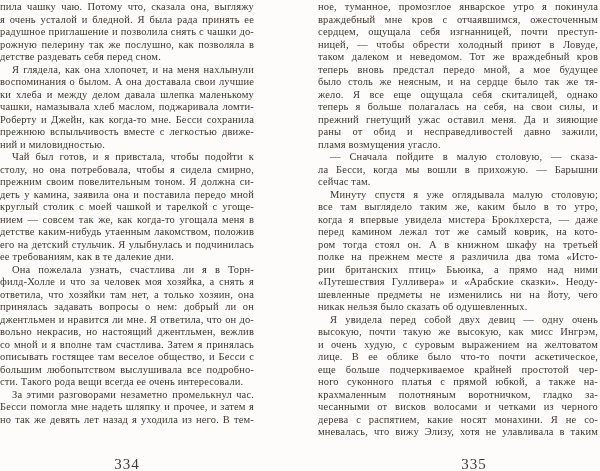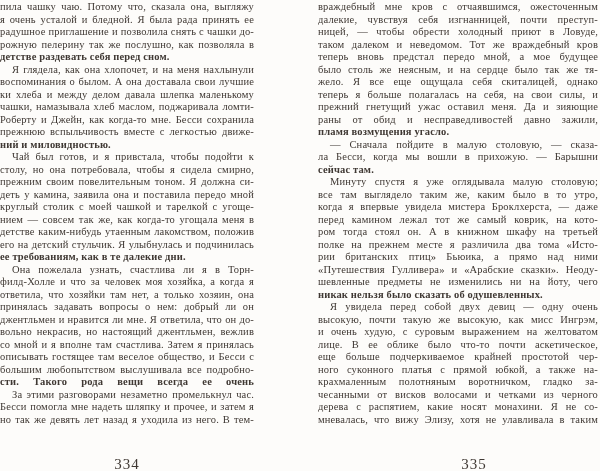--- a/index.html
+++ b/index.html
@@ -37,21 +37,21 @@
   .line {
     height: 12.5px;
     line-height: 12.5px;
     font-size: 10.5px;
     letter-spacing: 0.15px;
     text-align: justify;
     text-align-last: justify;
     overflow: hidden;
     white-space: normal;
   }
-  .line.last   { text-align-last: left; font-weight: bold; }
+  .line.last   { text-align-last: left; }
   .line.indent { text-indent: 12px; }
   .page-number {
     position: absolute;
     top: 456px;
     left: 0;
     width: 100%;
     text-align: center;
     font-size: 15px;
     letter-spacing: 1px;
   }
@@ -86,21 +86,21 @@
           <div class="line">прежним своим повелительным тоном. Я должна си-</div>
           <div class="line">деть у камина, заявила она и поставила передо мной</div>
           <div class="line">круглый столик с моей чашкой и тарелкой с угоще-</div>
           <div class="line">нием — совсем так же, как когда-то угощала меня в</div>
           <div class="line">детстве каким-нибудь утаенным лакомством, положив</div>
           <div class="line">его на детский стульчик. Я улыбнулась и подчинилась</div>
           <div class="line last">ее требованиям, как в те далекие дни.</div>
         </div>
         <div class="para">
           <div class="line indent">Она пожелала узнать, счастлива ли я в Торн-</div>
-          <div class="line">филд-Холле и что за человек моя хозяйка, а когда я</div>
+          <div class="line">филд-Холле и что за человек моя хозяйка, а снять я</div>
           <div class="line">ответила, что хозяйки там нет, а только хозяин, она</div>
           <div class="line">принялась задавать вопросы о нем: добрый ли он</div>
           <div class="line">джентльмен и нравится ли мне. Я ответила, что он до-</div>
           <div class="line">вольно некрасив, но настоящий джентльмен, вежлив</div>
           <div class="line">со мной и я вполне там счастлива. Затем я принялась</div>
           <div class="line">описывать гостящее там веселое общество, и Бесси с</div>
           <div class="line">большим любопытством выслушивала все подробно-</div>
           <div class="line last">сти. Такого рода вещи всегда ее очень интересовали.</div>
         </div>
         <div class="para">
@@ -108,22 +108,23 @@
           <div class="line">Бесси помогла мне надеть шляпку и прочее, и затем я</div>
           <div class="line">но так же девять лет назад я уходила из него. В тем-</div>
         </div>
       </div>
     <div class="page-number">334</div>
   </section>
 
   <section class="page page-right">
     <div class="text-block">
         <div class="para">
+          <div class="line">ное, туманное, промозглое январское утро я покинула</div>
           <div class="line">враждебный мне кров с отчаявшимся, ожесточенным</div>
-          <div class="line">далекие, чувствуя себя изгнанницей, почти преступ-</div>
+          <div class="line">сердцем, ощущала себя изгнанницей, почти преступ-</div>
           <div class="line">ницей, — чтобы обрести холодный приют в Ловуде,</div>
           <div class="line">таком далеком и неведомом. Тот же враждебный кров</div>
           <div class="line">теперь вновь предстал передо мной, а мое будущее</div>
           <div class="line">было столь же неясным, и на сердце было так же тя-</div>
           <div class="line">жело. Я все еще ощущала себя скиталицей, однако</div>
           <div class="line">теперь я больше полагалась на себя, на свои силы, и</div>
           <div class="line">прежний гнетущий ужас оставил меня. Да и зияющие</div>
           <div class="line">раны от обид и несправедливостей давно зажили,</div>
           <div class="line last">пламя возмущения угасло.</div>
         </div>

